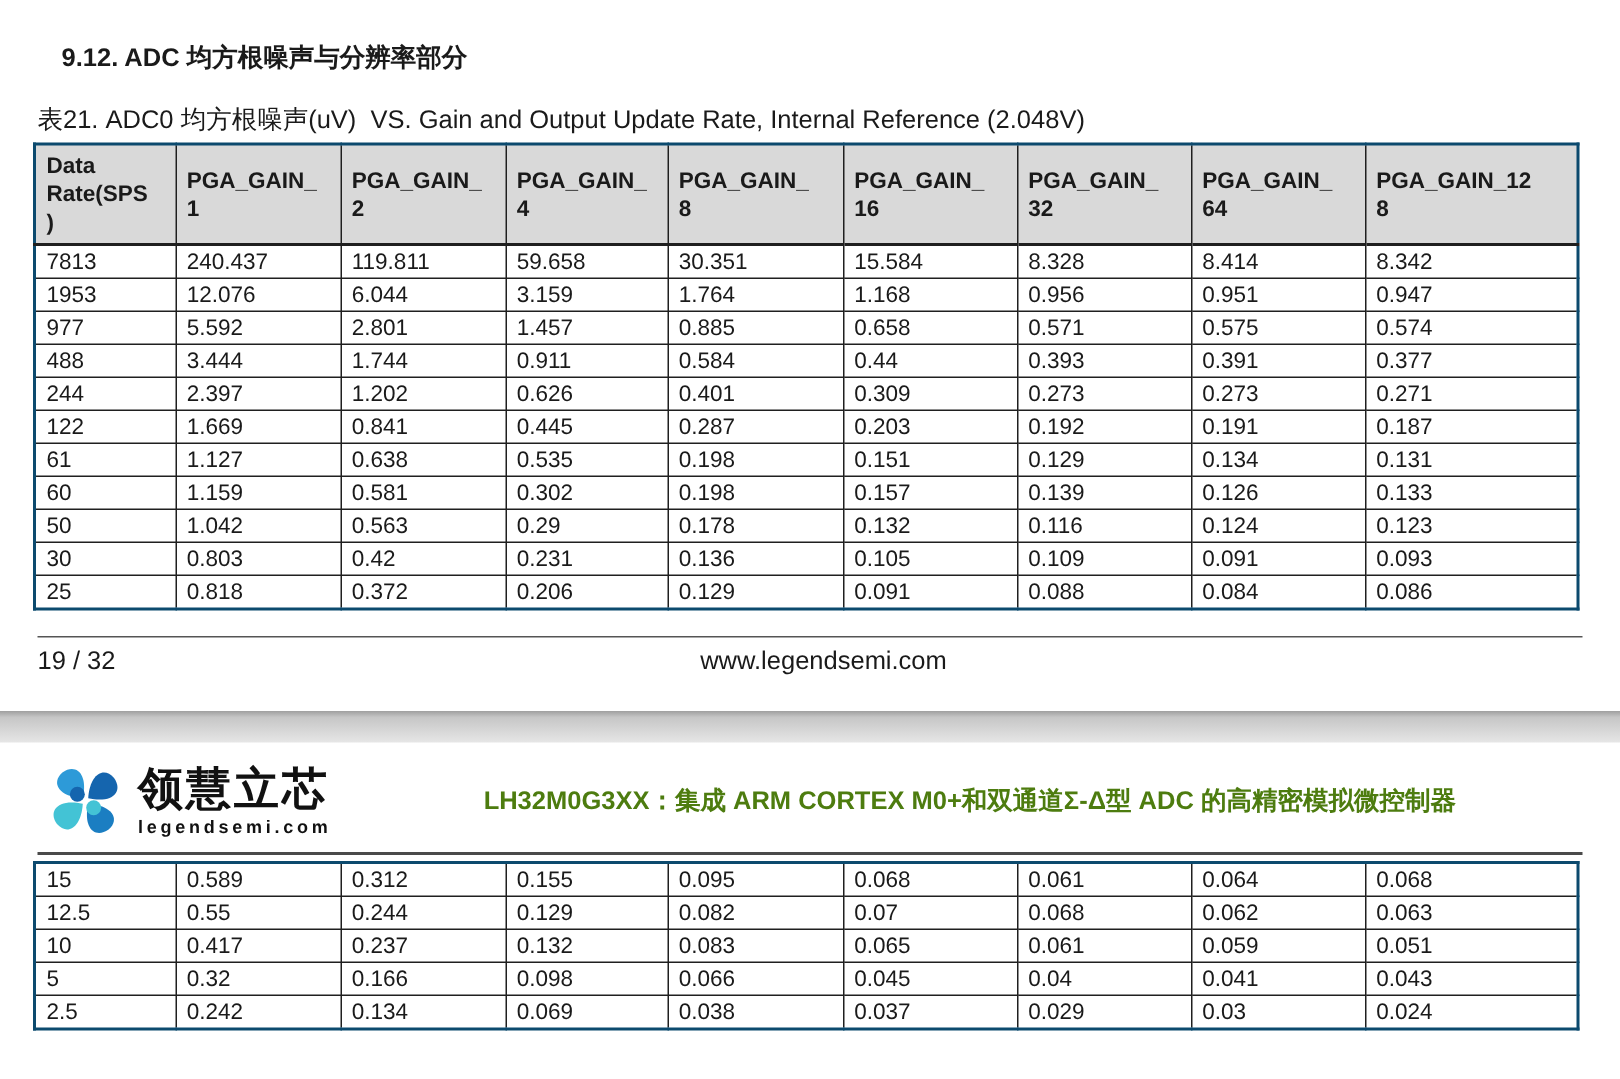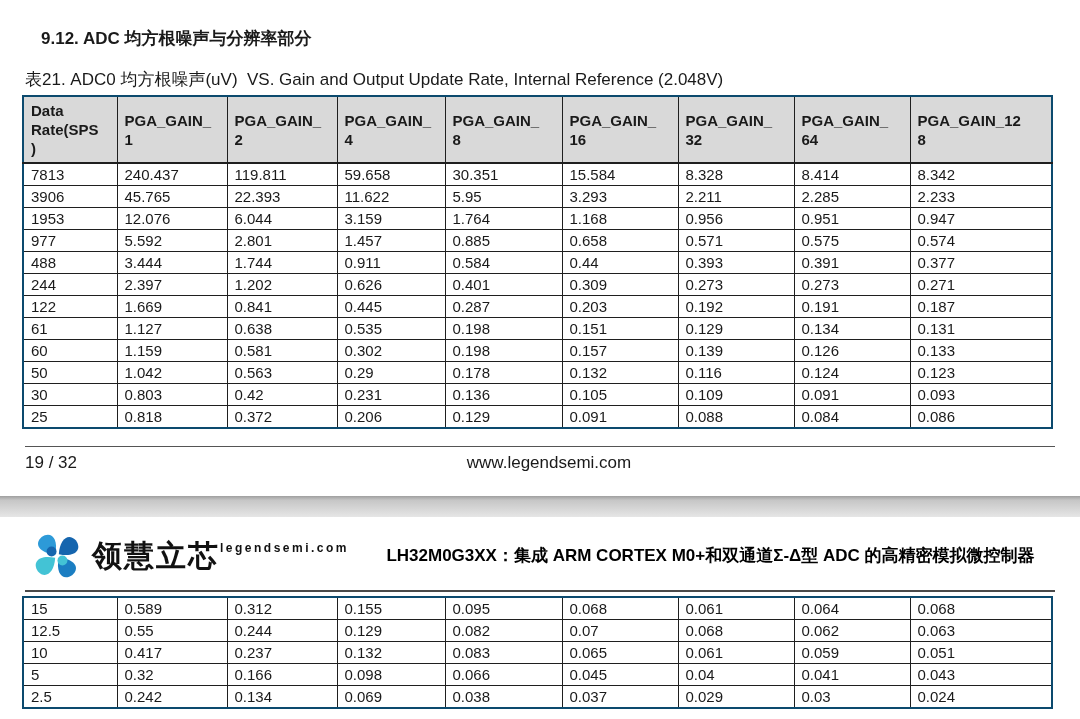--- a/index.html
+++ b/index.html
@@ -56,26 +56,26 @@
   .page-separator{
     width:1080px;height:21px;margin-top:22px;
     background:linear-gradient(to bottom,#9f9f9f 0,#c6c6c6 20%,#d4d4d4 55%,#e6e6e6 100%);
   }
   
   .p2-header{
     display:flex;align-items:center;width:1030px;margin:8px 0 0 28px;height:62px;
   }
   .logo-block{display:flex;align-items:center;flex:0 0 auto;}
   .logo-icon{width:58px;height:58px;flex:0 0 auto;}
-  .logo-text{margin-left:6px;display:flex;flex-direction:row;align-items:flex-start;}
+  .logo-text{margin-left:6px;display:flex;flex-direction:column;align-items:flex-start;}
   .logo-cn{font-size:30px;font-weight:bold;line-height:32px;letter-spacing:2px;color:#111;}
   .logo-en{font-size:12px;font-weight:bold;letter-spacing:2.5px;line-height:14px;color:#111;margin-top:1px;}
   .doc-title{
     flex:1;text-align:center;font-size:17px;font-weight:bold;line-height:22px;
-    padding:0 0 0 14px;color:#000000;
+    padding:0 0 0 14px;color:#4d7c0f;
   }
   .header-divider{
     width:1030px;margin:3px 0 0 25px;border:0;border-top:2px solid #4a4a4a;height:0;
   }
   table.noise-table.cont{margin-top:4px;padding-left:18px;}
 </style>
 </head>
 <body>
 
 <div>
@@ -113,31 +113,20 @@
           <td>240.437</td>
           <td>119.811</td>
           <td>59.658</td>
           <td>30.351</td>
           <td>15.584</td>
           <td>8.328</td>
           <td>8.414</td>
           <td>8.342</td>
         </tr>
         <tr>
-          <td>3906</td>
-          <td>45.765</td>
-          <td>22.393</td>
-          <td>11.622</td>
-          <td>5.95</td>
-          <td>3.293</td>
-          <td>2.211</td>
-          <td>2.285</td>
-          <td>2.233</td>
-        </tr>
-        <tr>
           <td>1953</td>
           <td>12.076</td>
           <td>6.044</td>
           <td>3.159</td>
           <td>1.764</td>
           <td>1.168</td>
           <td>0.956</td>
           <td>0.951</td>
           <td>0.947</td>
         </tr>

